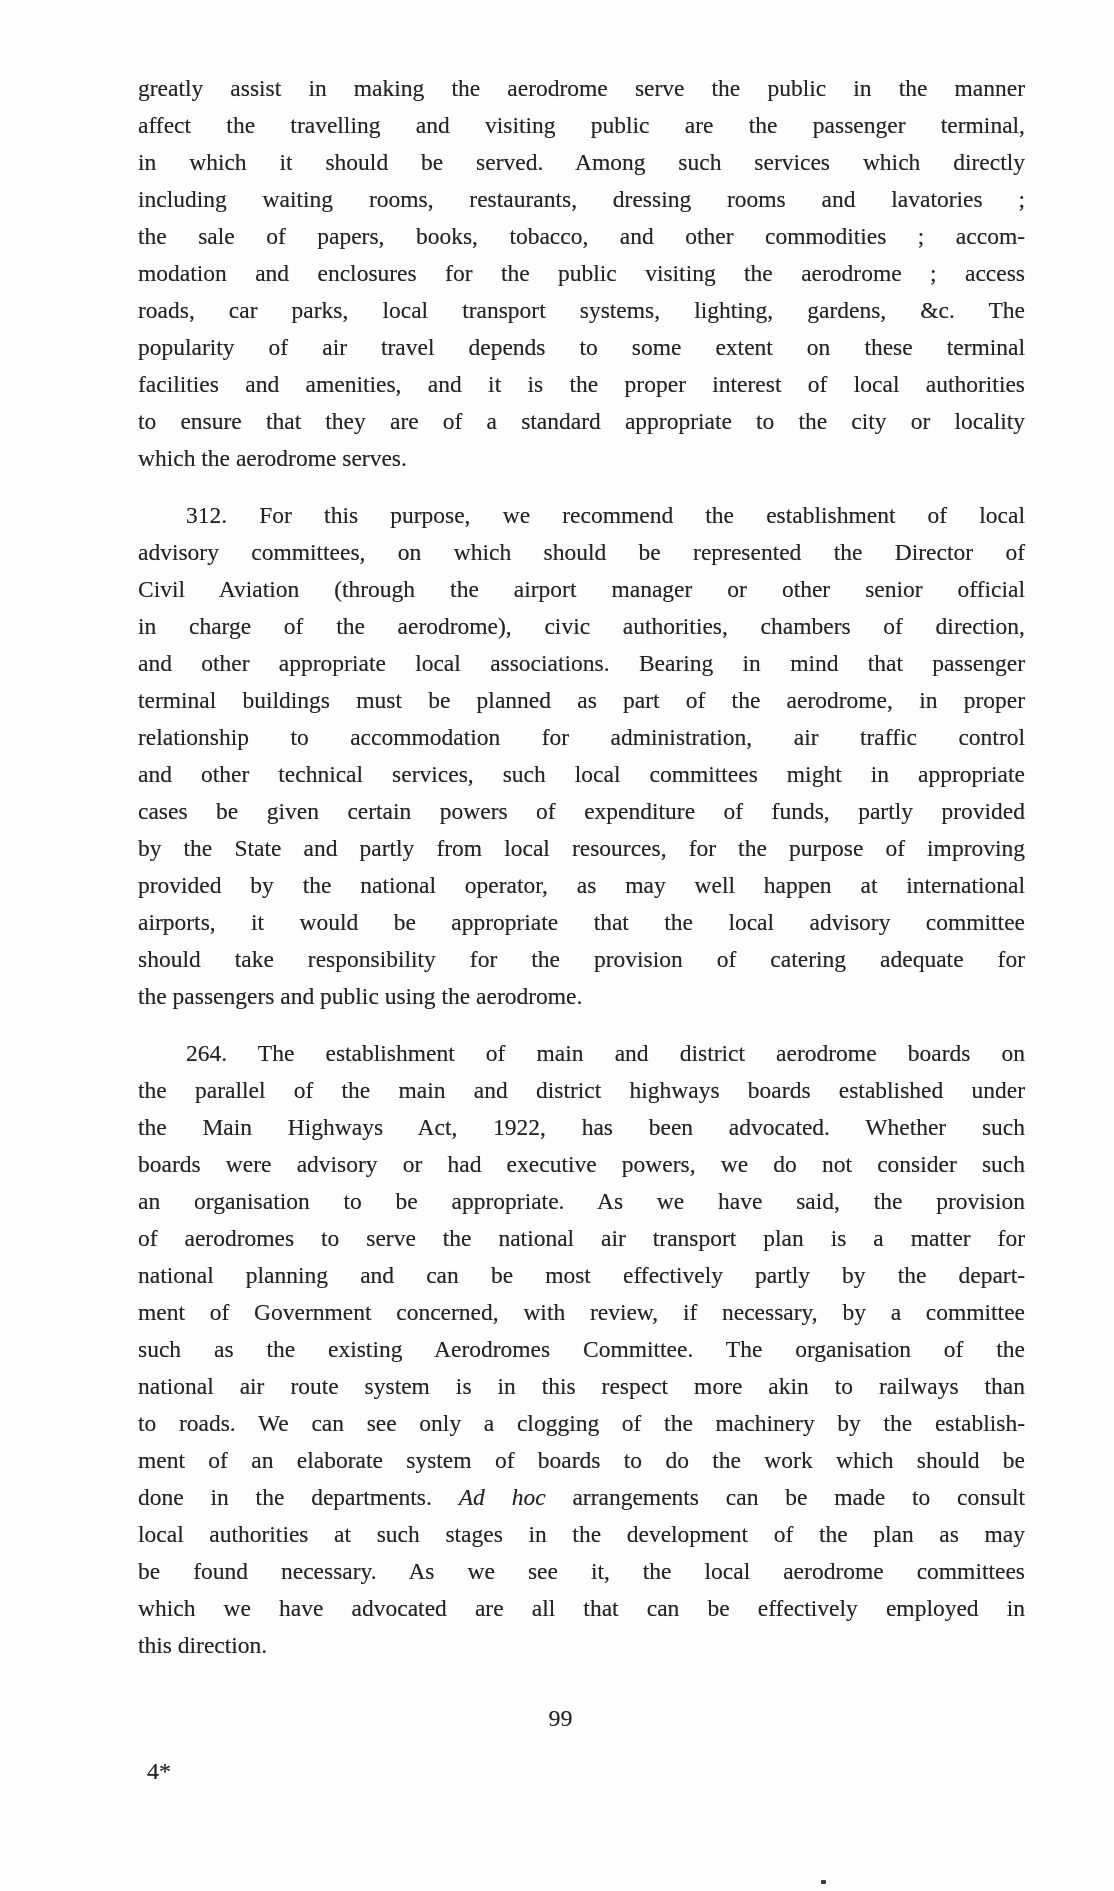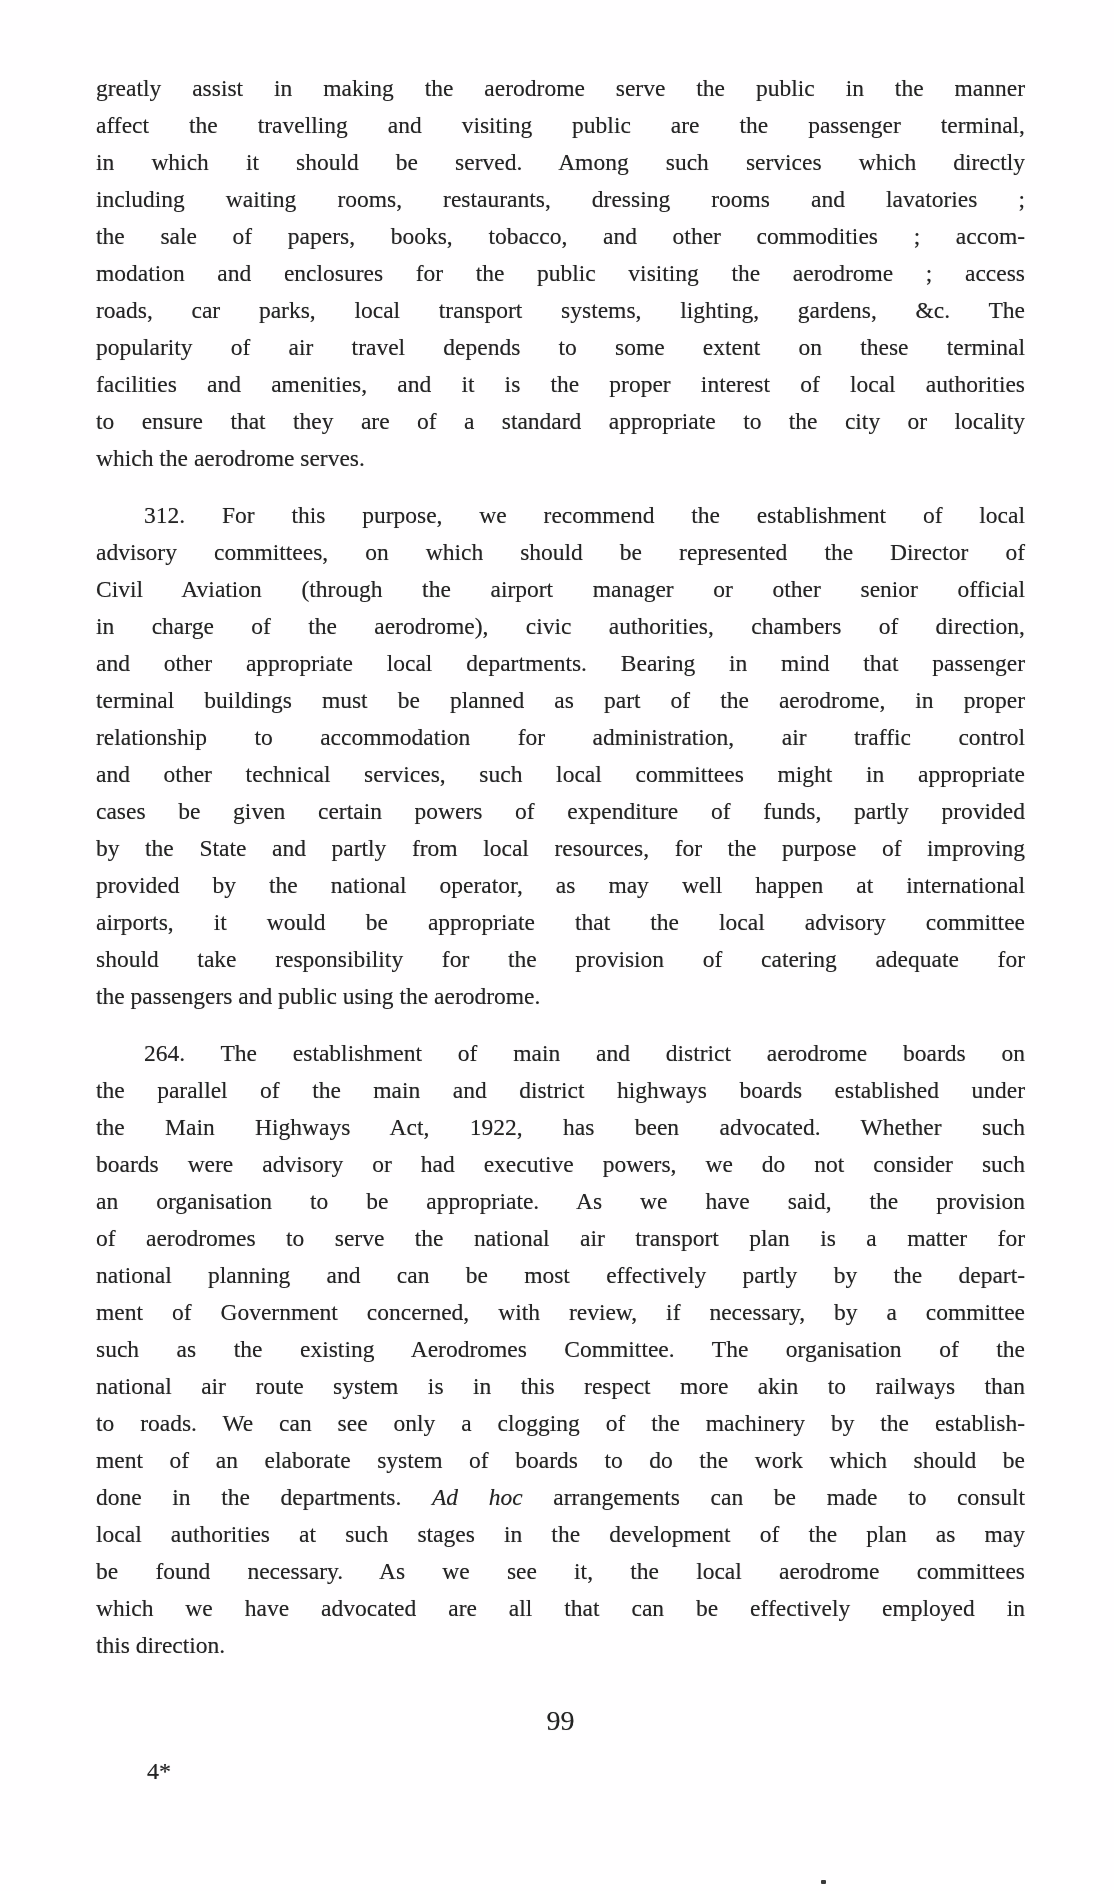--- a/index.html
+++ b/index.html
@@ -26,33 +26,34 @@
     text-shadow: 0 0 0.7px rgba(40,40,40,0.45);
   }
   .para { margin: 0; }
   .para + .para { margin-top: 20px; font-family: Liberation Serif, serif; }
   .line {
     text-align: justify;
     text-align-last: justify;
     height: 37px;
     white-space: normal;
     overflow: visible;
+    margin-left: 42px;
   }
   .line.indent { padding-left: 48px; }
   .line.last {
     text-align-last: left;
   }
   .line i { font-style: italic; }
   .page-number {
     position: absolute;
     top: 1705px;
     left: 96px;
     width: 929px;
     text-align: center;
-    font-size: 28px;
+    font-size: 24px;
     text-shadow: 0 0 0.7px rgba(40,40,40,0.45);
   }
   .footnote-mark {
     position: absolute;
     top: 1758px;
     left: 147px;
     font-size: 24px;
     text-shadow: 0 0 0.7px rgba(40,40,40,0.45);
   }
   .ink-speck {
@@ -81,21 +82,21 @@
         <div class="line">popularity of air travel depends to some extent on these terminal</div>
         <div class="line">facilities and amenities, and it is the proper interest of local authorities</div>
         <div class="line">to ensure that they are of a standard appropriate to the city or locality</div>
         <div class="line last">which the aerodrome serves.</div>
       </div>
       <div class="para">
         <div class="line indent">312. For this purpose, we recommend the establishment of local</div>
         <div class="line">advisory committees, on which should be represented the Director of</div>
         <div class="line">Civil Aviation (through the airport manager or other senior official</div>
         <div class="line">in charge of the aerodrome), civic authorities, chambers of direction,</div>
-        <div class="line">and other appropriate local departments.  Bearing in mind that passenger</div>
+        <div class="line">and other appropriate local associations.  Bearing in mind that passenger</div>
         <div class="line">terminal buildings must be planned as part of the aerodrome, in proper</div>
         <div class="line">relationship to accommodation for administration, air traffic control</div>
         <div class="line">and other technical services, such local committees might in appropriate</div>
         <div class="line">cases be given certain powers of expenditure of funds, partly provided</div>
         <div class="line">by the State and partly from local resources, for the purpose of improving</div>
         <div class="line">provided by the national operator, as may well happen at international</div>
         <div class="line">airports, it would be appropriate that the local advisory committee</div>
         <div class="line">should take responsibility for the provision of catering adequate for</div>
         <div class="line last">the passengers and public using the aerodrome.</div>
       </div>

